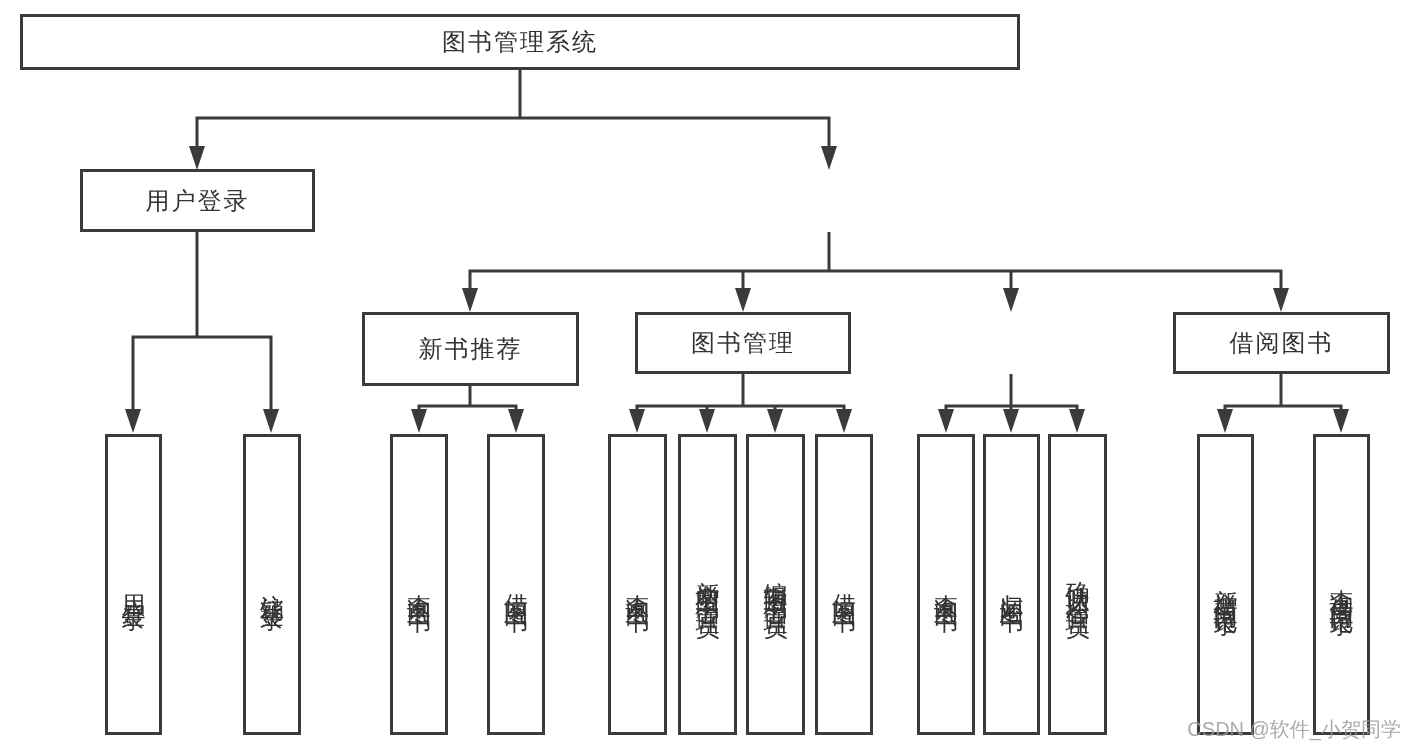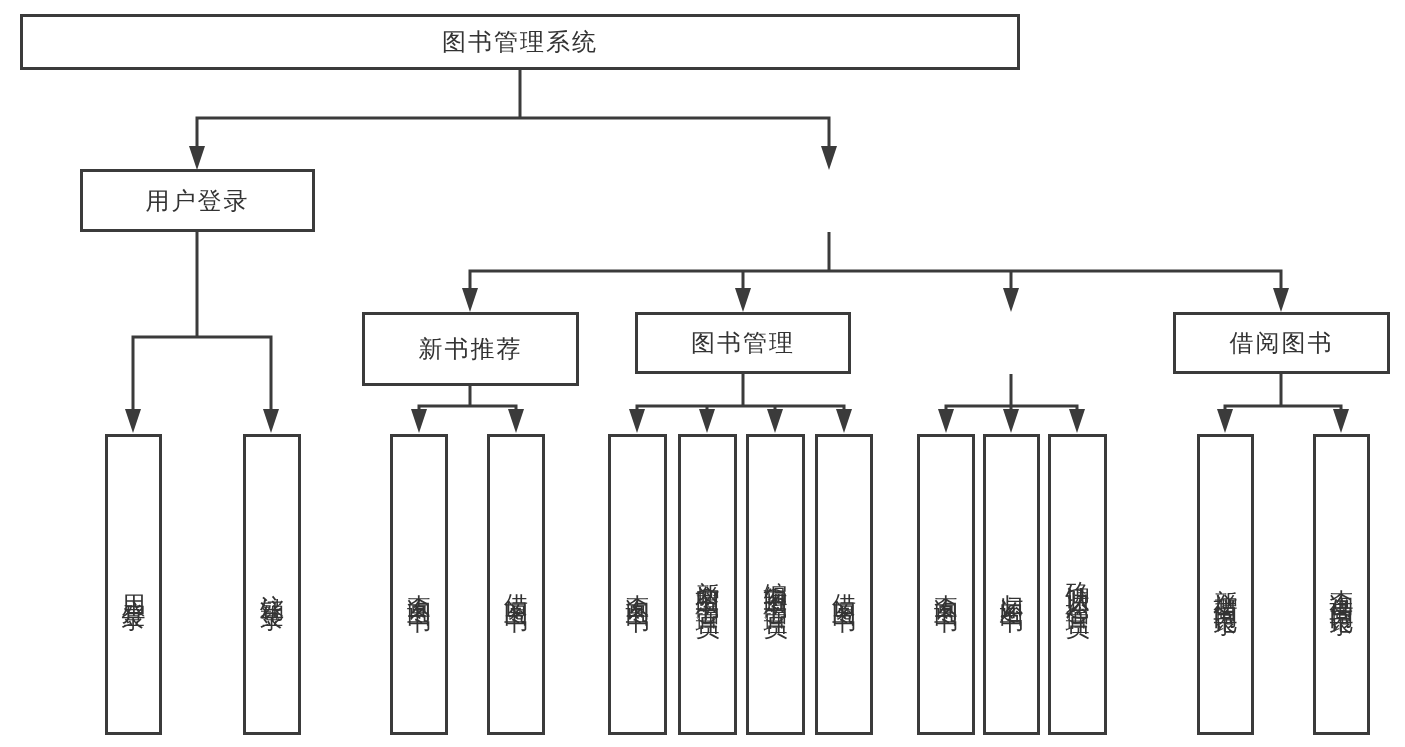--- a/index.html
+++ b/index.html
@@ -181,14 +181,15 @@
     <span class="label">确认归还（管理员）</span>
   </div>
 
   <div class="node vbox" style="left:1197px;top:434px;width:57px;height:301px">
     <span class="label">新增借阅记录</span>
   </div>
   <div class="node vbox" style="left:1313px;top:434px;width:57px;height:301px">
     <span class="label">查询借阅记录</span>
   </div>
 
+  <div class="watermark">CSDN @软件_小贺同学</div>
 
 </div>
 
 </body></html>

